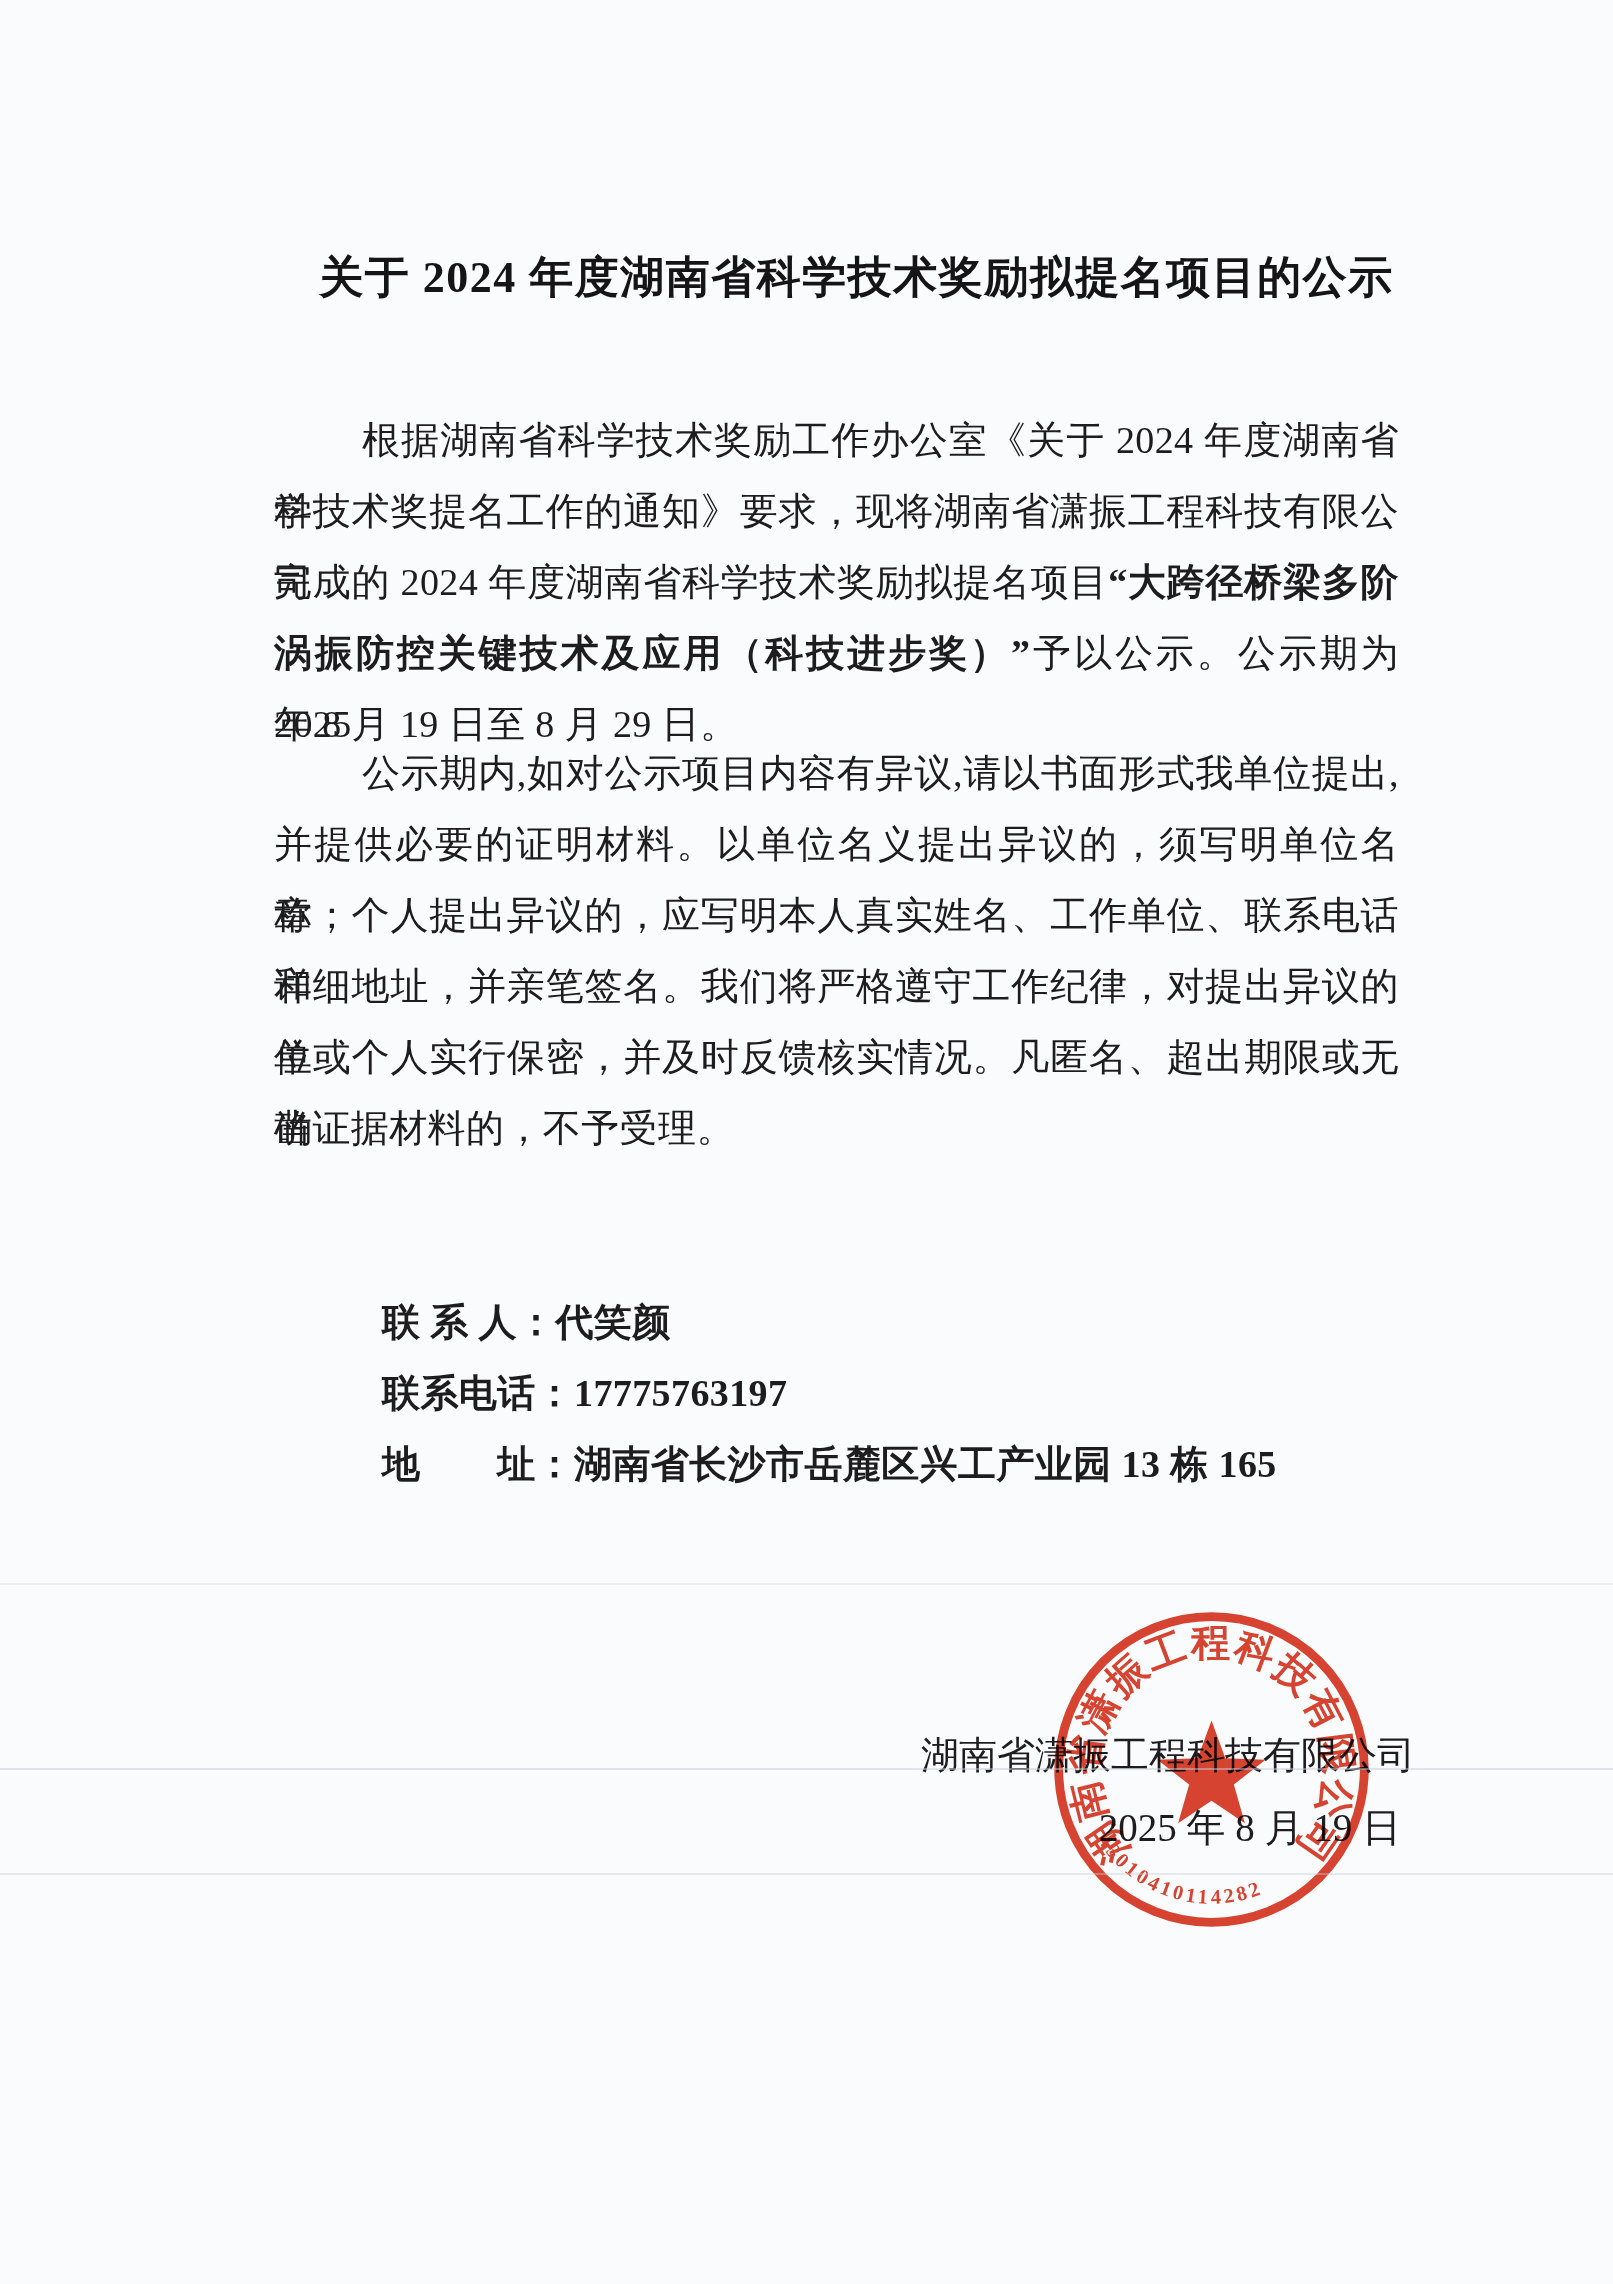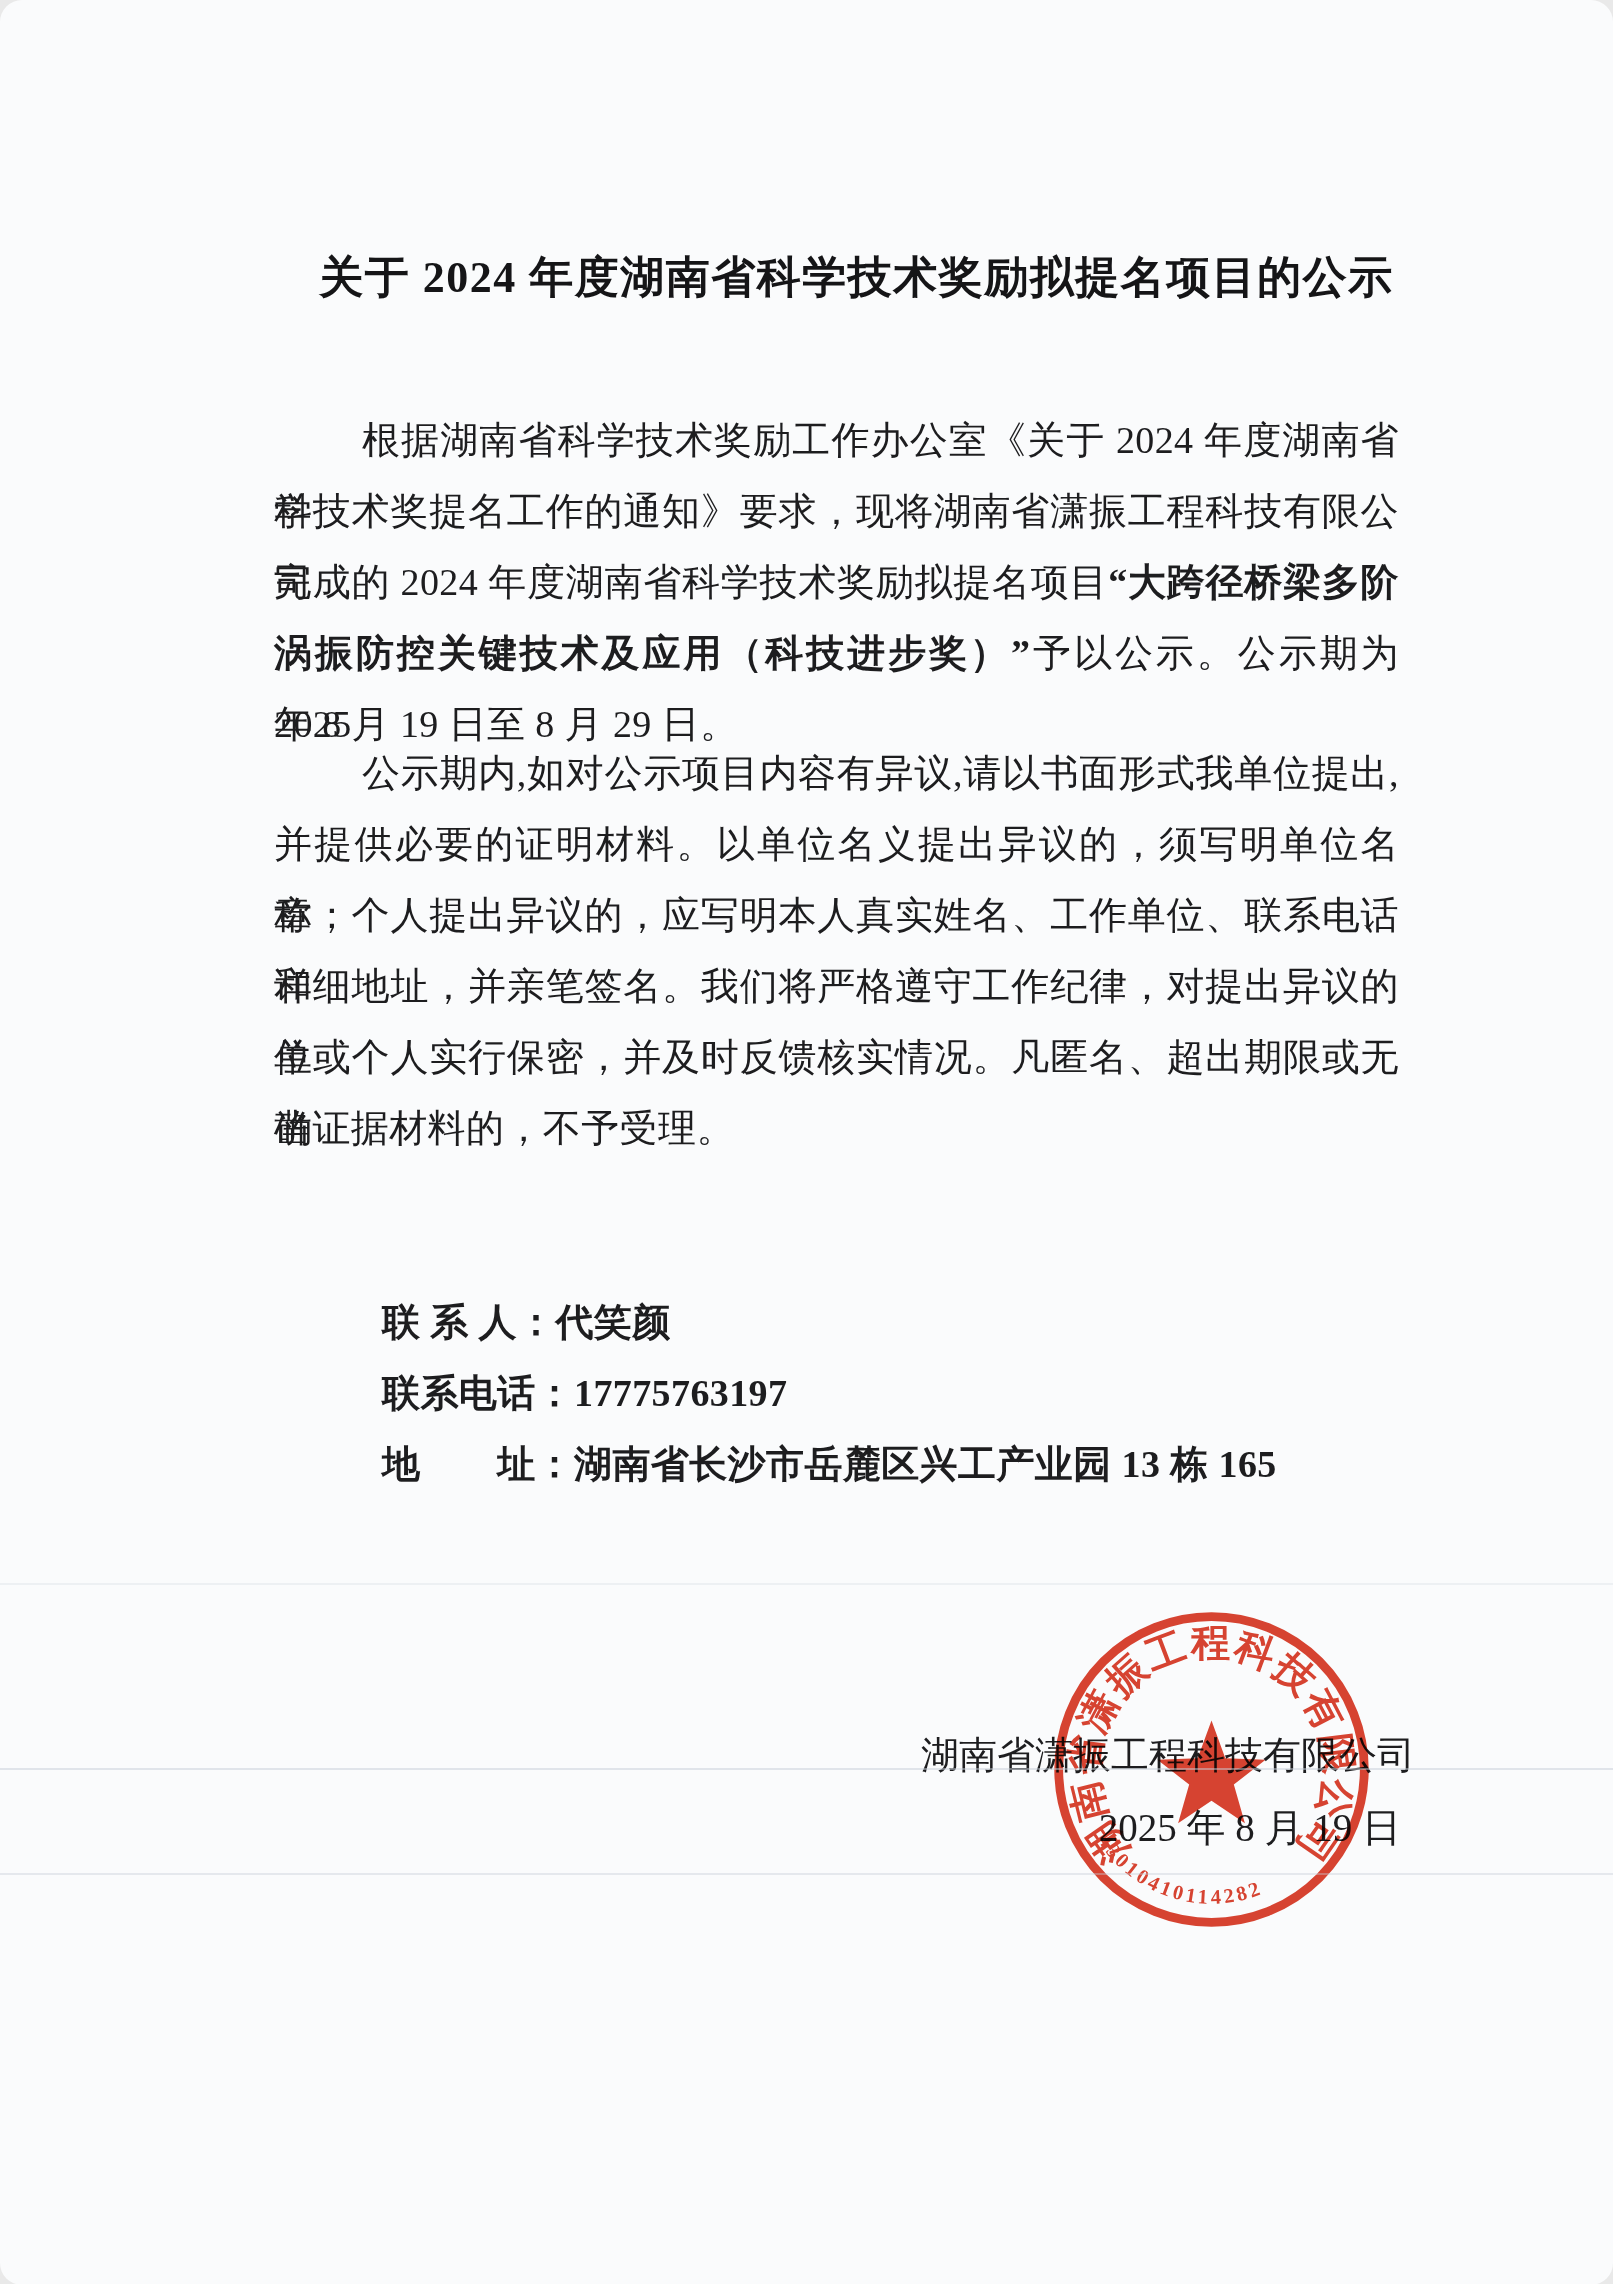--- a/index.html
+++ b/index.html
@@ -4,21 +4,20 @@
 <style>
   html,body{margin:0;padding:0;background:#e9e9e9;}
   .page{
     position:relative;
     width:1613px;height:2285px;
     margin:0 auto;
     background:#fafbfc;
     font-family:"Liberation Serif","DejaVu Serif",serif;
     color:#1d1d1f;
     overflow:hidden;
-    border-radius:22px;
   }
   .title{
     position:absolute;
     left:294px;width:1125px;top:247px;
     margin:0;
     font-size:44px;line-height:61px;
     font-weight:bold;
     text-align:center;
     letter-spacing:1.5px;
     color:#151517;

